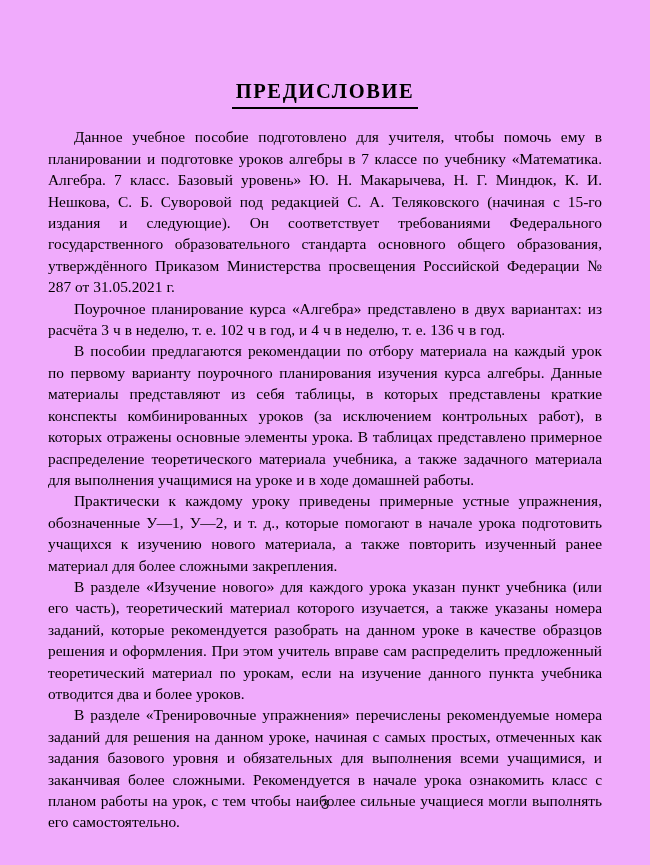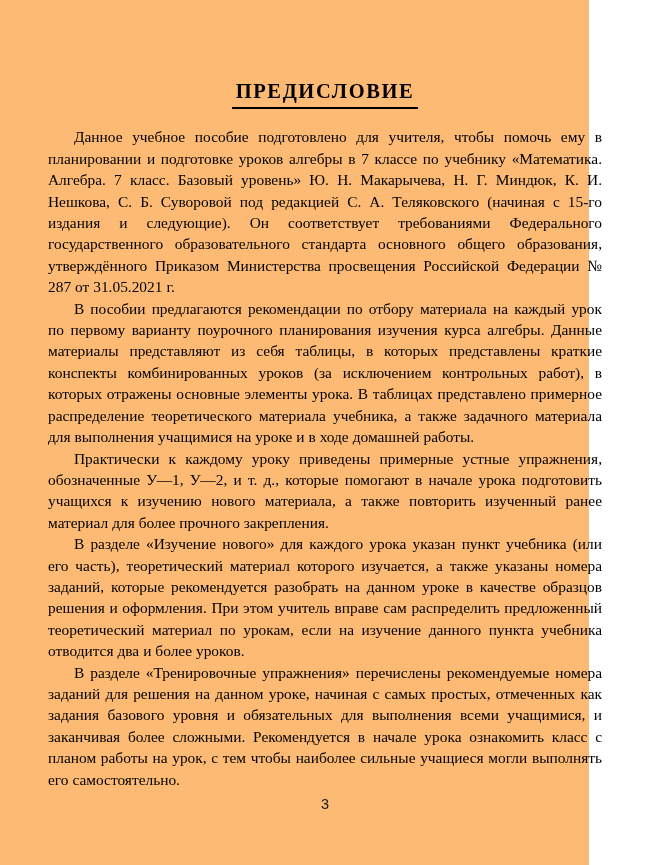--- a/index.html
+++ b/index.html
@@ -14,23 +14,23 @@
     overflow: hidden;
     font-family: "Liberation Serif", "DejaVu Serif", serif;
     color: #000000;
     -webkit-font-smoothing: antialiased;
   }
 
   .page {
     position: absolute;
     left: 0;
     top: 0;
-    width: 589px;
+    width: 650px;
     height: 865px;
-    background: #fdba74;
+    background: #f0abfc;
   }
 
   .content {
     position: absolute;
     left: 48px;
     top: 0;
     width: 554px;
   }
 
   
@@ -84,22 +84,23 @@
 <div class="page">
 
   <div class="content">
 
     <div class="title-block">
       <h1 class="page-title">ПРЕДИСЛОВИЕ</h1>
     </div>
 
     <div class="body-text">
       <p>Данное учебное пособие подготовлено для учителя, чтобы помочь ему в планировании и подготовке уроков алгебры в 7 классе по учебнику «Математика. Алгебра. 7 класс. Базовый уровень» Ю. Н. Макарычева, Н. Г. Миндюк, К. И. Нешкова, С. Б. Суворовой под редакцией С. А. Теляковского (начиная с 15-го издания и следующие). Он соответствует требованиями Федерального государственного образовательного стандарта основного общего образования, утверждённого Приказом Министерства просвещения Российской Федерации № 287 от 31.05.2021 г.</p>
+      <p>Поурочное планирование курса «Алгебра» представлено в двух вариантах: из расчёта 3 ч в неделю, т. е. 102 ч в год, и 4 ч в неделю, т. е. 136 ч в год.</p>
       <p>В пособии предлагаются рекомендации по отбору материала на каждый урок по первому варианту поурочного планирования изучения курса алгебры. Данные материалы представляют из себя таблицы, в которых представлены краткие конспекты комбинированных уроков (за исключением контрольных работ), в которых отражены основные элементы урока. В таблицах представлено примерное распределение теоретического материала учебника, а также задачного материала для выполнения учащимися на уроке и в ходе домашней работы.</p>
-      <p>Практически к каждому уроку приведены примерные устные упражнения, обозначенные У—1, У—2, и т. д., которые помогают в начале урока подготовить учащихся к изучению нового материала, а также повторить изученный ранее материал для более прочного закрепления.</p>
+      <p>Практически к каждому уроку приведены примерные устные упражнения, обозначенные У—1, У—2, и т. д., которые помогают в начале урока подготовить учащихся к изучению нового материала, а также повторить изученный ранее материал для более сложными закрепления.</p>
       <p>В разделе «Изучение нового» для каждого урока указан пункт учебника (или его часть), теоретический материал которого изучается, а также указаны номера заданий, которые рекомендуется разобрать на данном уроке в качестве образцов решения и оформления. При этом учитель вправе сам распределить предложенный теоретический материал по урокам, если на изучение данного пункта учебника отводится два и более уроков.</p>
       <p>В разделе «Тренировочные упражнения» перечислены рекомендуемые номера заданий для решения на данном уроке, начиная с самых простых, отмеченных как задания базового уровня и обязательных для выполнения всеми учащимися, и заканчивая более сложными. Рекомендуется в начале урока ознакомить класс с планом работы на урок, с тем чтобы наиболее сильные учащиеся могли выполнять его самостоятельно.</p>
     </div>
 
   </div>
 
   <div class="folio">
     <span class="folio-number">3</span>
   </div>
 

